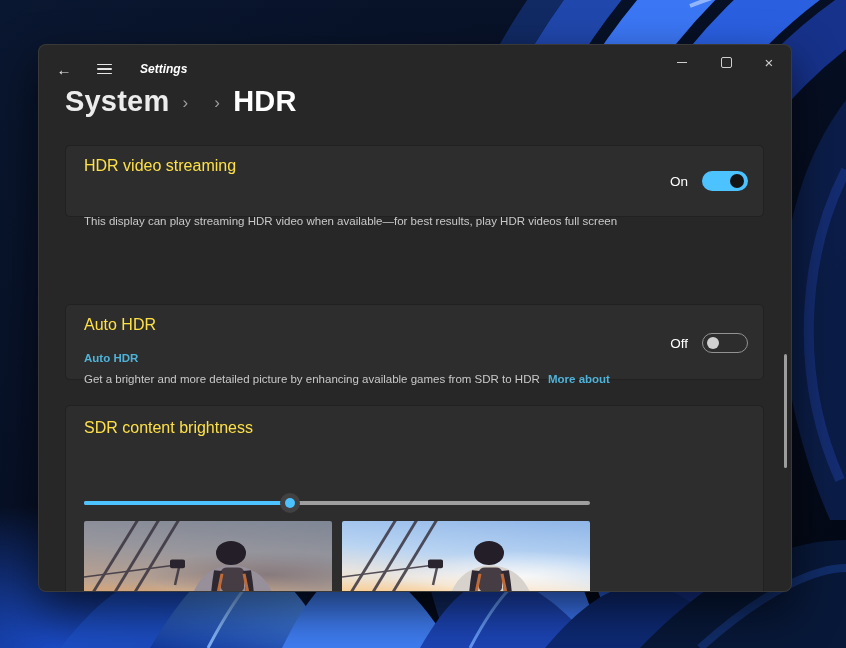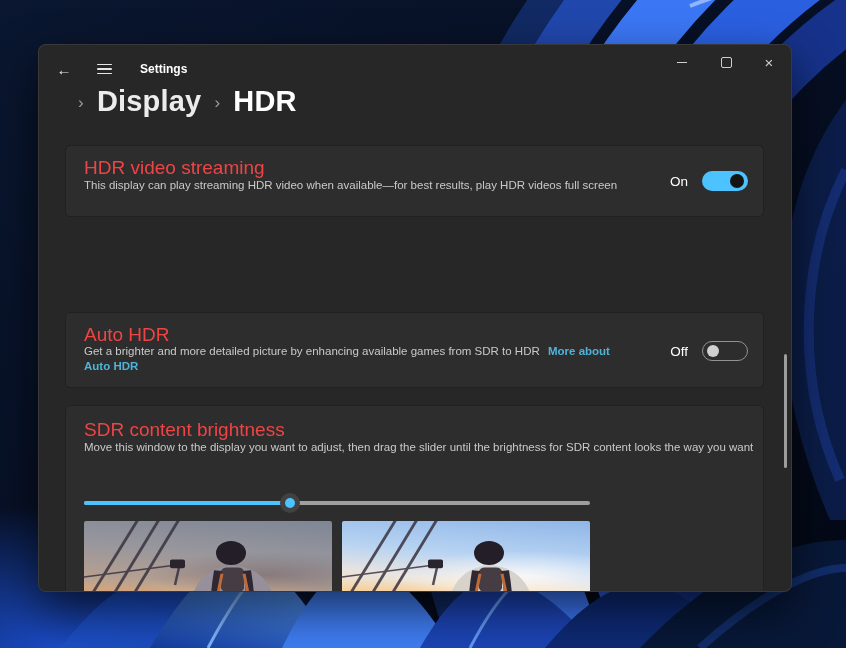--- a/index.html
+++ b/index.html
@@ -17,46 +17,46 @@
        box-shadow:0 18px 45px rgba(0,0,0,0.6);}
 
   
   .tb-btn{position:absolute;top:11px;width:26px;height:26px;border-radius:4px;
           display:flex;align-items:center;justify-content:center;color:#e8e8e8;
           font-size:15px;cursor:default;}
   .back{left:12px;}
   .menu{left:52px;flex-direction:column;gap:3px;}
   .menu i{display:block;width:15px;height:1.6px;background:#e6e6e6;border-radius:1px;}
   .app-title{position:absolute;left:101px;top:0;height:48px;display:flex;align-items:center;
-             font-size:12px;font-weight:600;color:#ffffff;}
+             font-size:12px;font-weight:600;color:#ffffff;font-style:italic;}
   .cap{position:absolute;top:0;width:44px;height:34px;display:flex;align-items:center;
        justify-content:center;color:#cfcfcf;}
   .cap-min{left:621px;}
   .cap-min i{display:block;width:10px;height:1px;background:#cfcfcf;}
   .cap-max{left:665px;}
   .cap-max i{display:block;width:9px;height:9px;border:1px solid #cfcfcf;border-radius:2px;}
   .cap-close{left:708px;font-size:15px;}
 
   
   .crumbs{position:absolute;left:26px;top:40px;display:flex;align-items:center;
           font-size:29px;font-weight:600;color:#ececec;letter-spacing:.2px;}
   .crumbs .sep{font-size:17px;font-weight:400;color:#9d9d9d;padding:0 13px;
                position:relative;top:1px;}
   .crumbs .last{color:#ffffff;}
 
   
   .card{position:absolute;left:26px;width:699px;background:#2d2d2d;
         border:1px solid #212121;border-radius:5px;box-sizing:border-box;}
   .card1{top:100px;height:72px;}
   .card2{top:184px;height:62px;}
-  .card3{top:267px;height:76px;}
+  .card3{top:259px;height:76px;}
   .card4{top:360px;height:212px;}
 
-  .c-title{position:absolute;left:18px;font-size:19px;color:#ef4444;}
-  .c-desc{position:absolute;left:18px;font-size:11.5px;color:#c9c9c9;line-height:17px;}
+  .c-title{position:absolute;left:18px;font-size:16px;color:#fde047;}
+  .c-desc{position:absolute;left:18px;font-size:11.5px;color:#c9c9c9;line-height:17px;margin-top:36px;}
   .c-link{font-size:11.5px;font-weight:700;color:#4fb3d9;cursor:pointer;}
 
   .toggle-row{position:absolute;right:15px;display:flex;align-items:center;gap:14px;}
   .t-label{font-size:13.5px;color:#ffffff;margin-left:6px;}
   .switch{position:relative;width:46px;height:20px;border-radius:11px;box-sizing:border-box;cursor:pointer;}
   .switch.on{background:#4cc2ff;}
   .switch.on .knob{position:absolute;right:4px;top:3px;width:14px;height:14px;border-radius:50%;background:#141414;}
   .switch.off{background:transparent;border:1px solid #929292;}
   .switch.off .knob{position:absolute;left:4px;top:3px;width:12px;height:12px;border-radius:50%;background:#d0d0d0;}
 
@@ -154,22 +154,22 @@
   <div class="app-title">Settings</div>
   <div class="cap cap-min">
     <i></i>
     </div>
   <div class="cap cap-max">
     <i></i>
     </div>
   <div class="cap cap-close">×</div>
 
   <div class="crumbs">
+    <span>System</span>
     <span class="sep">›</span>
-    <span>Display</span>
     <span class="sep">›</span>
     <span class="last">HDR</span>
   </div>
 
   <div class="card card1">
     <div class="c-title" style="top:11px">HDR video streaming</div>
     <div class="c-desc" style="top:31px;max-width:580px">This display can play streaming HDR video when available—for best results, play HDR videos full screen</div>
     <div class="toggle-row" style="top:25px">
       <span class="t-label">On</span>
       <div class="switch on">
@@ -189,21 +189,20 @@
     <div class="toggle-row" style="top:28px">
       <span class="t-label">Off</span>
       <div class="switch off">
         <span class="knob"></span>
       </div>
     </div>
   </div>
 
   <div class="card card4">
     <div class="c-title" style="top:13px">SDR content brightness</div>
-    <div class="c-desc" style="top:33px;max-width:676px">Move this window to the display you want to adjust, then drag the slider until the brightness for SDR content looks the way you want</div>
 
     <div class="slider">
       <div class="fill"></div>
       <div class="thumb">
           <i></i>
         </div>
     </div>
 
     <div class="preview prev-sdr">
       <svg viewBox="0 0 248 120" preserveAspectRatio="none">

